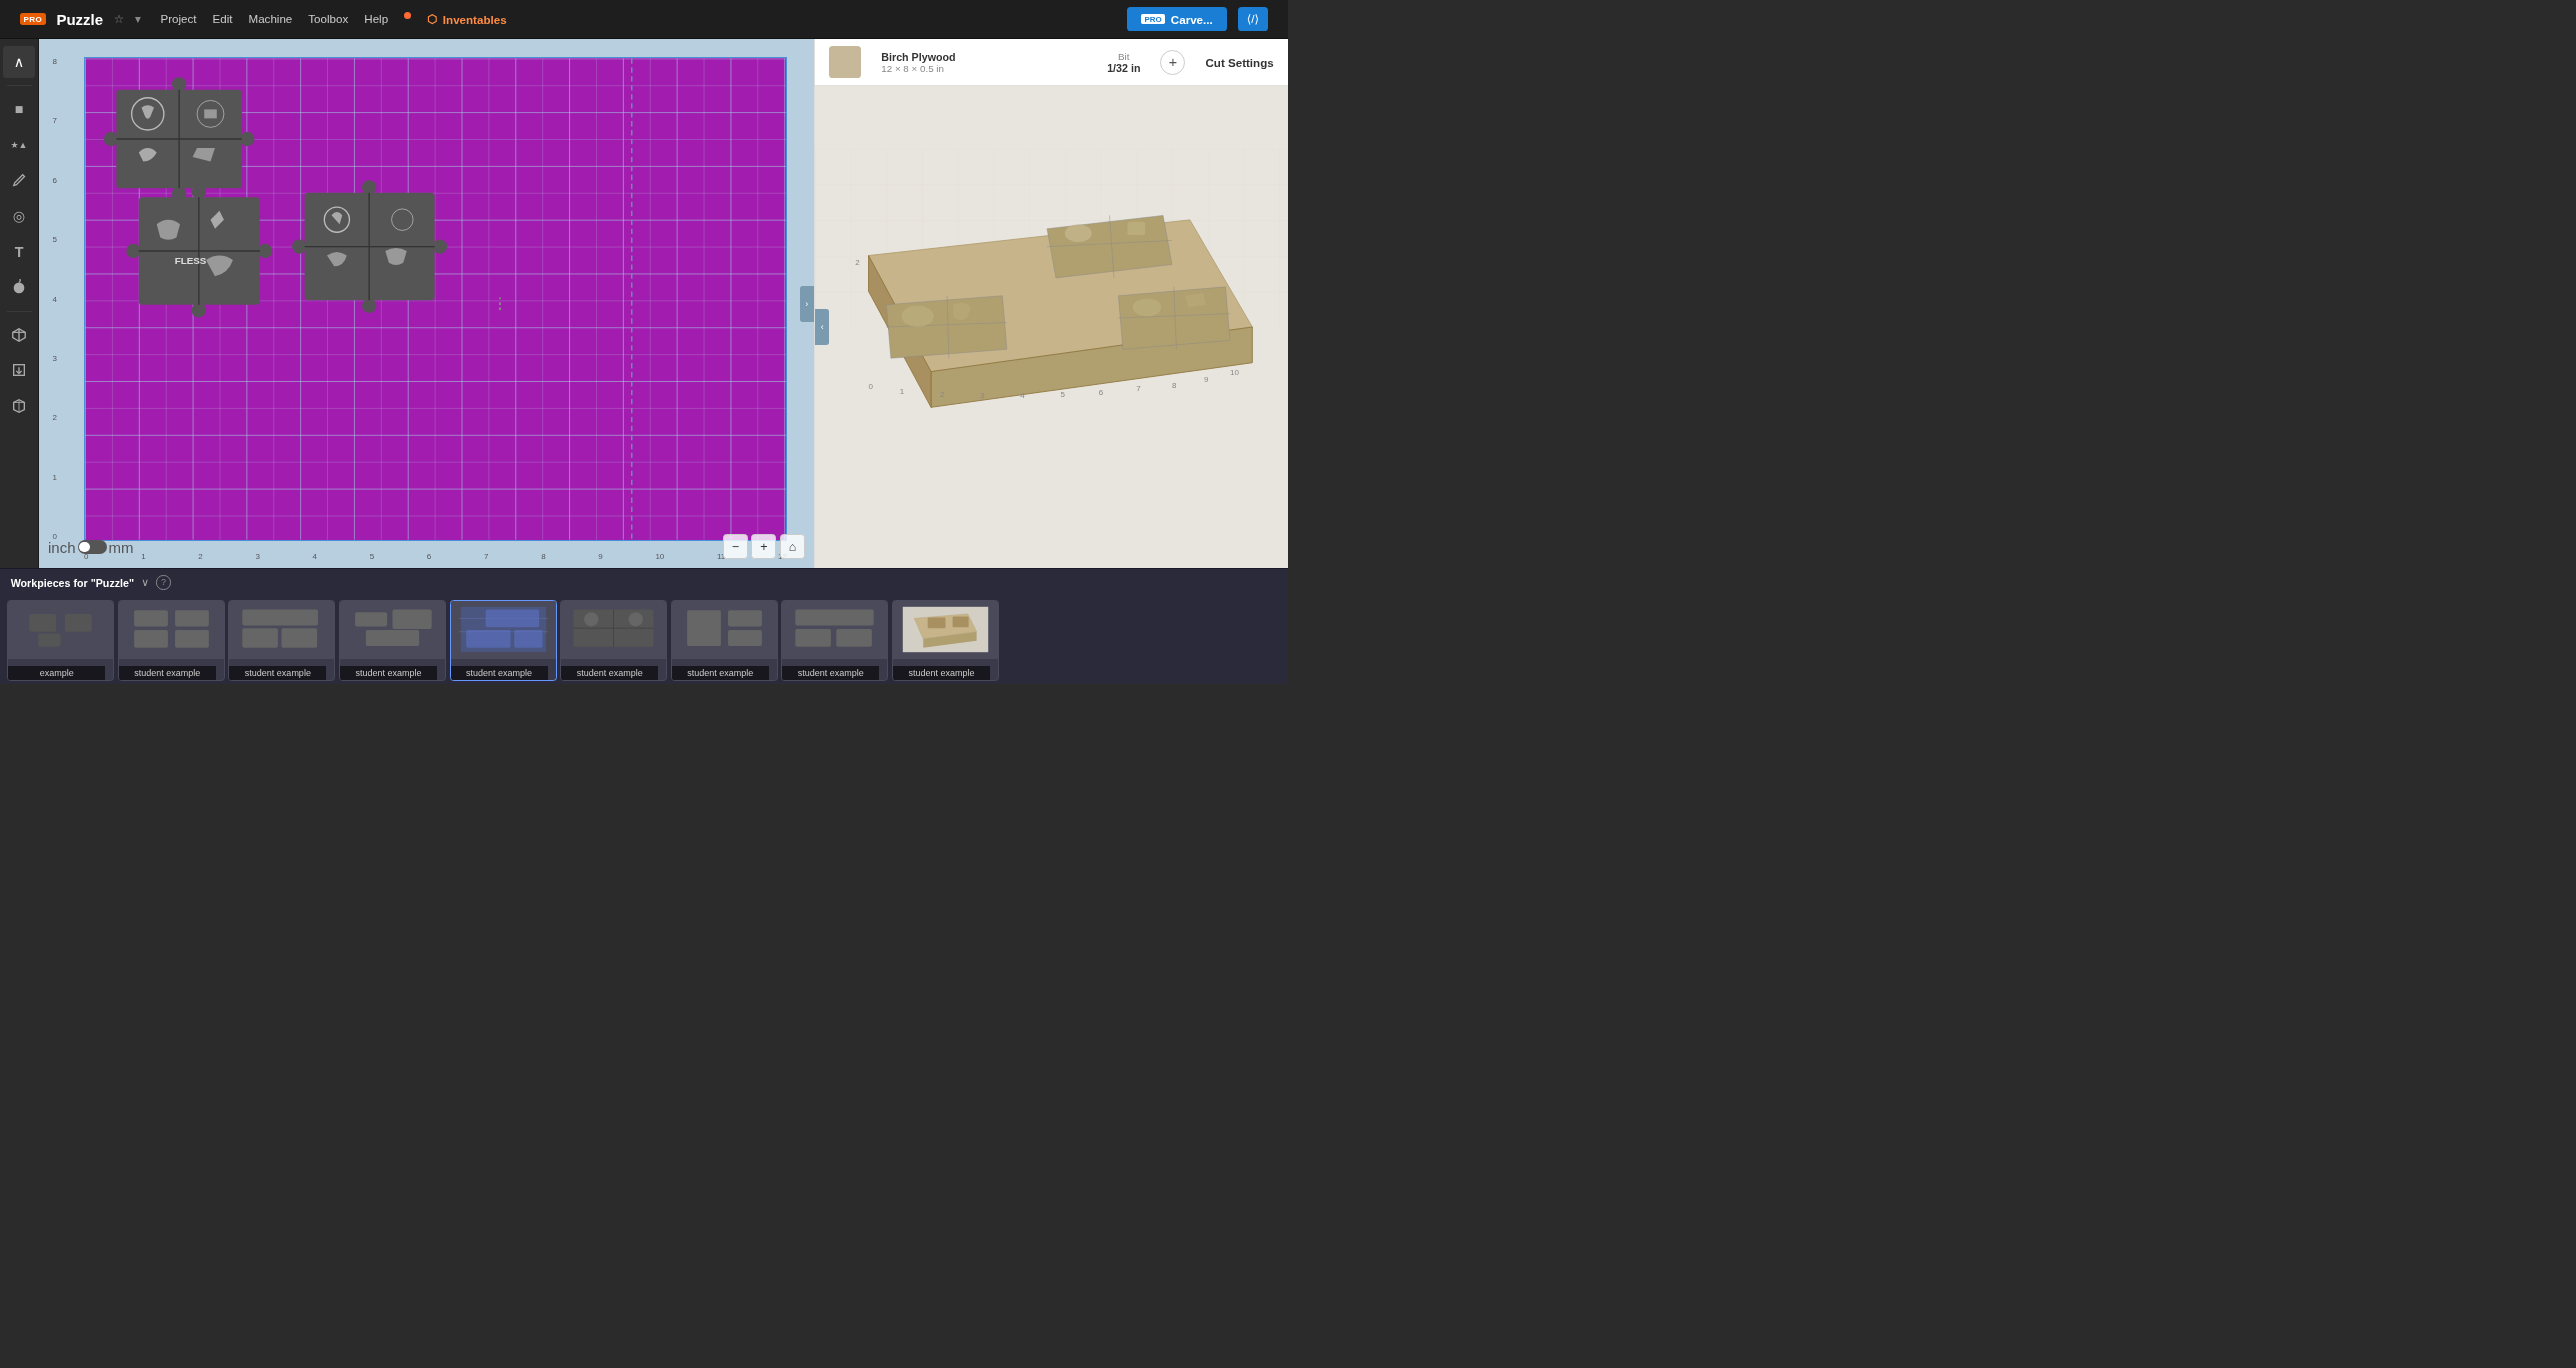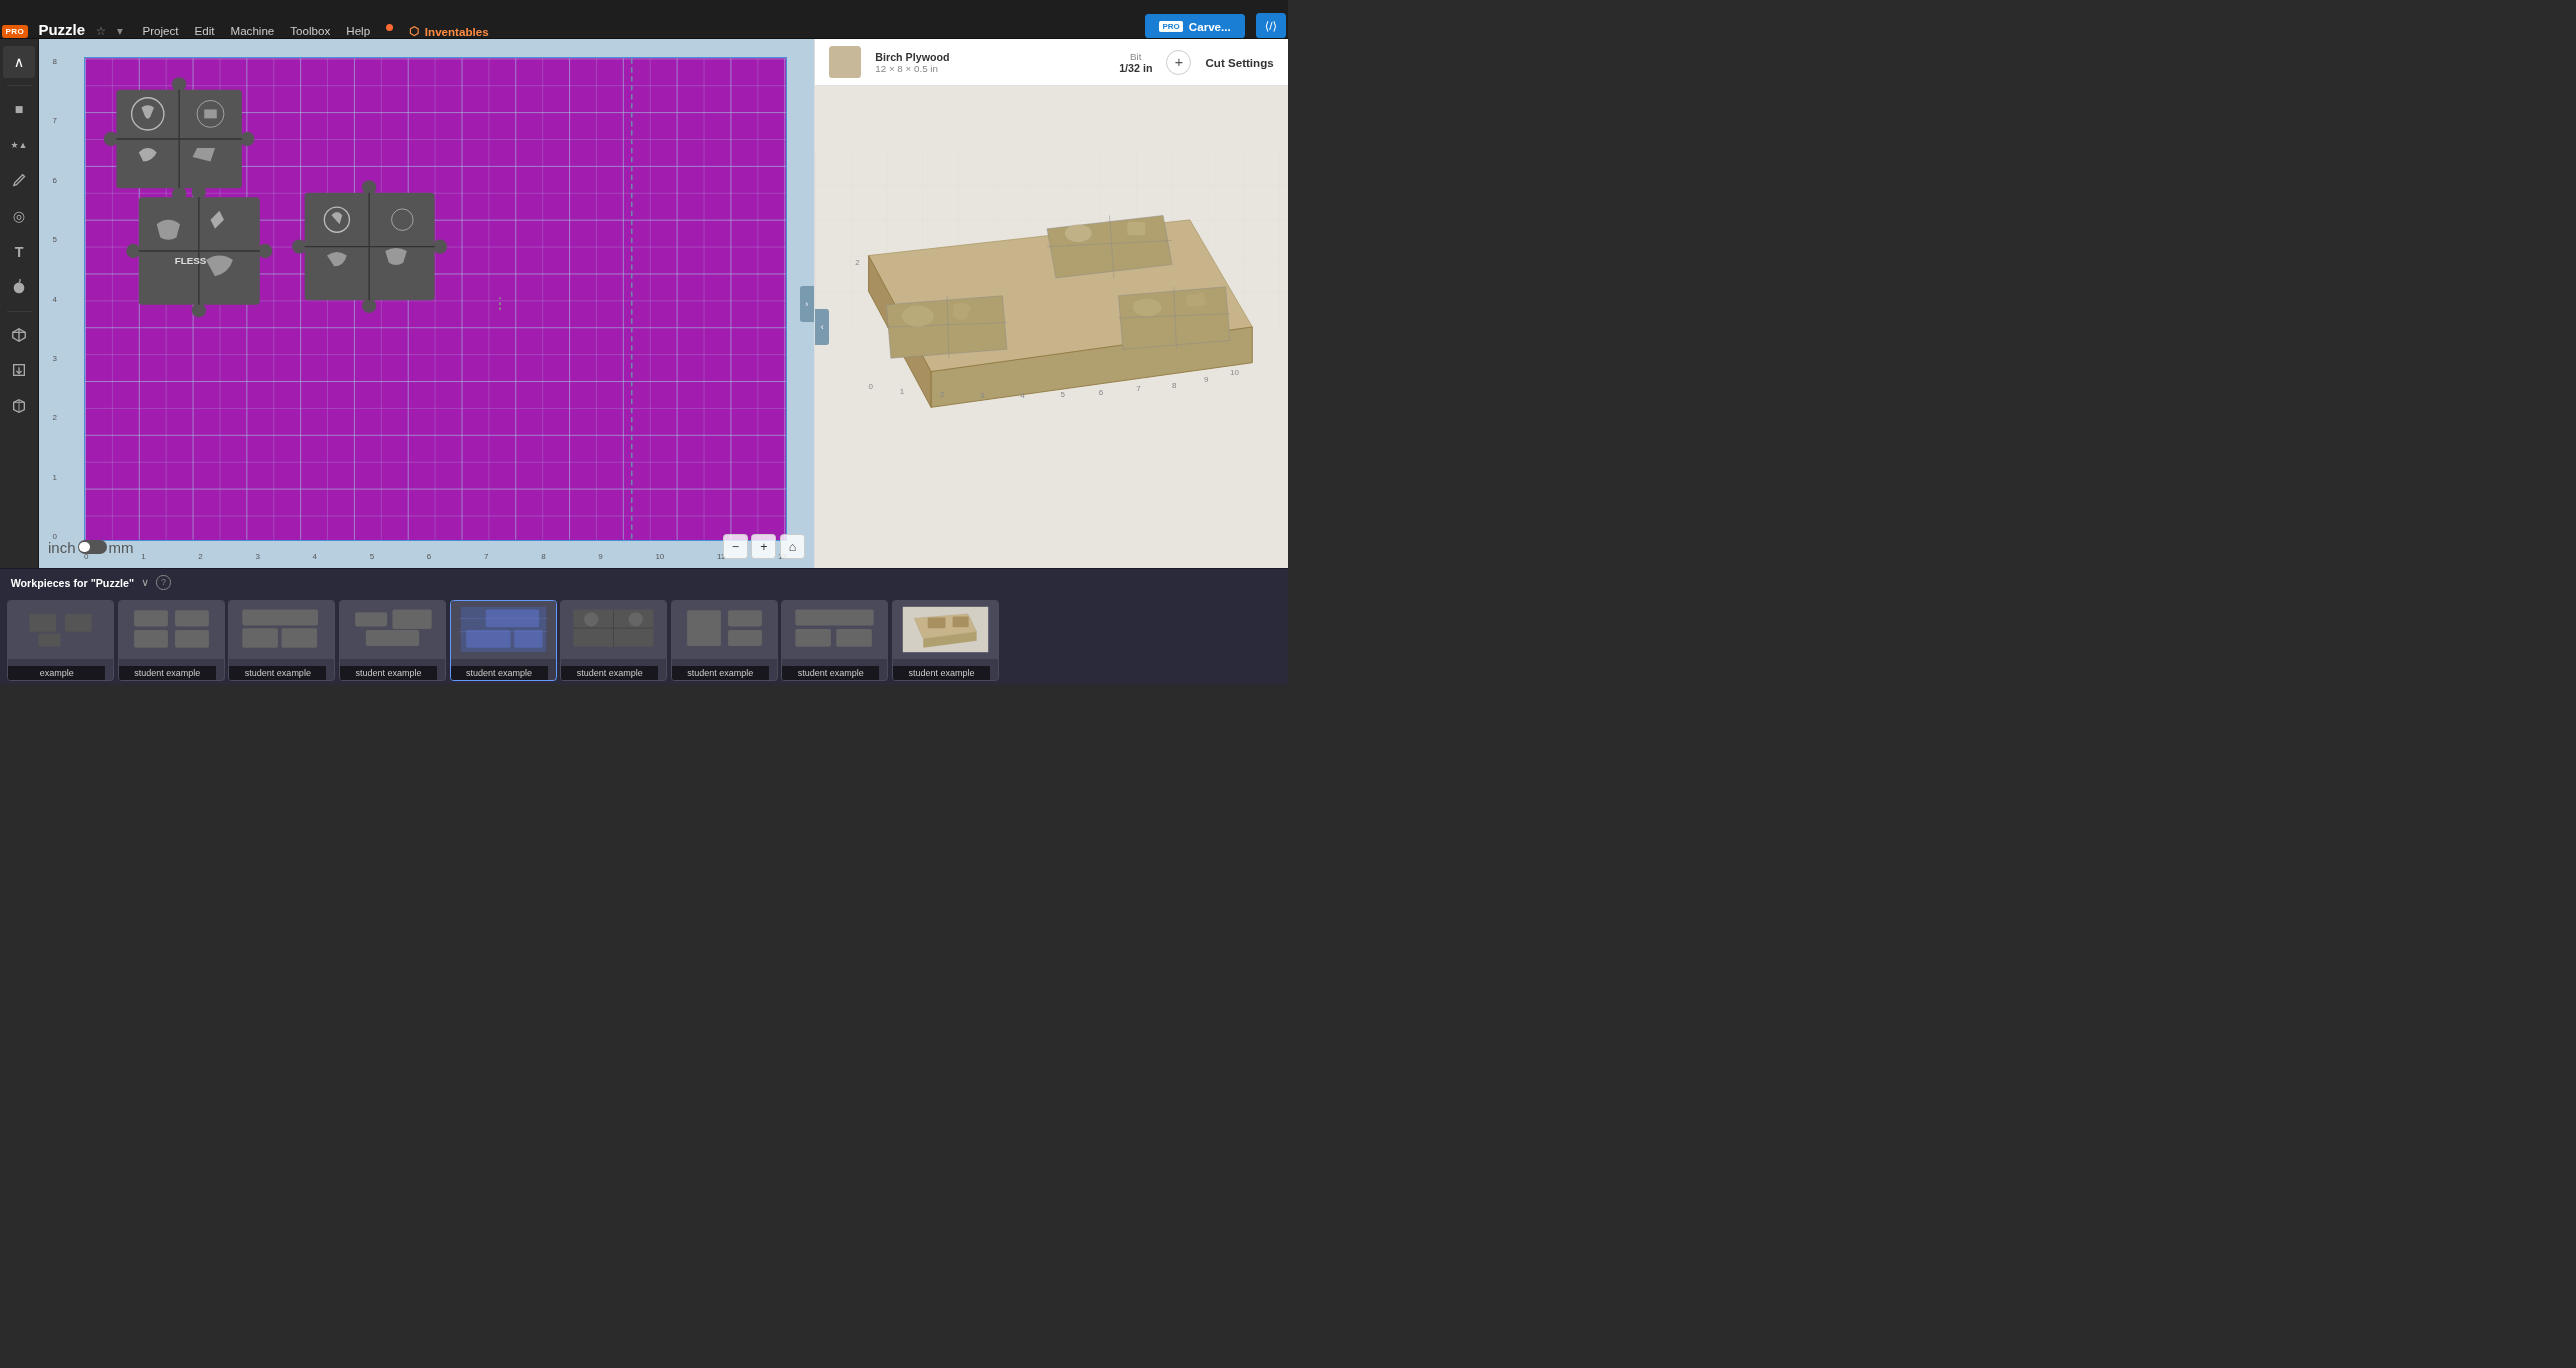--- a/index.html
+++ b/index.html
@@ -3,22 +3,22 @@
   <meta charset="utf-8">
   <style>
     * { box-sizing: border-box; margin: 0; padding: 0; }
     body { font-family: -apple-system, BlinkMacSystemFont, 'Segoe UI', sans-serif; background: #2b2b2b; color: #fff; width: 1288px; height: 684px; overflow: hidden; font-size: 10.7px; }
 
     
     #top-nav {
       height: 39px;
       background: #1e1e1e;
       display: flex;
-      align-items: flex-end;
-      padding: 0 2px;
+      align-items: center;
+      padding: 0 20px;
       gap: 10.7px;
       border-bottom: 0.9px solid #111;
       position: relative;
       z-index: 10;
     }
     #pro-badge {
       background: #e85d04;
       color: #fff;
       font-size: 8px;
       font-weight: bold;
@@ -213,21 +213,21 @@
     }
 
     
     #material-bar {
       height: 47px;
       background: #fff;
       border-bottom: 0.9px solid #e0e0e0;
       display: flex;
       align-items: center;
       padding: 0 14.3px;
-      gap: 14px;
+      gap: 20px;
     }
     .material-swatch {
       width: 32px;
       height: 32px;
       background: #c8b89a;
       border-radius: 3.6px;
     }
     .material-info { flex: 1; }
     .material-name { font-size: 10.7px; font-weight: 600; color: #333; }
     .material-dims { font-size: 9.8px; color: #888; }

